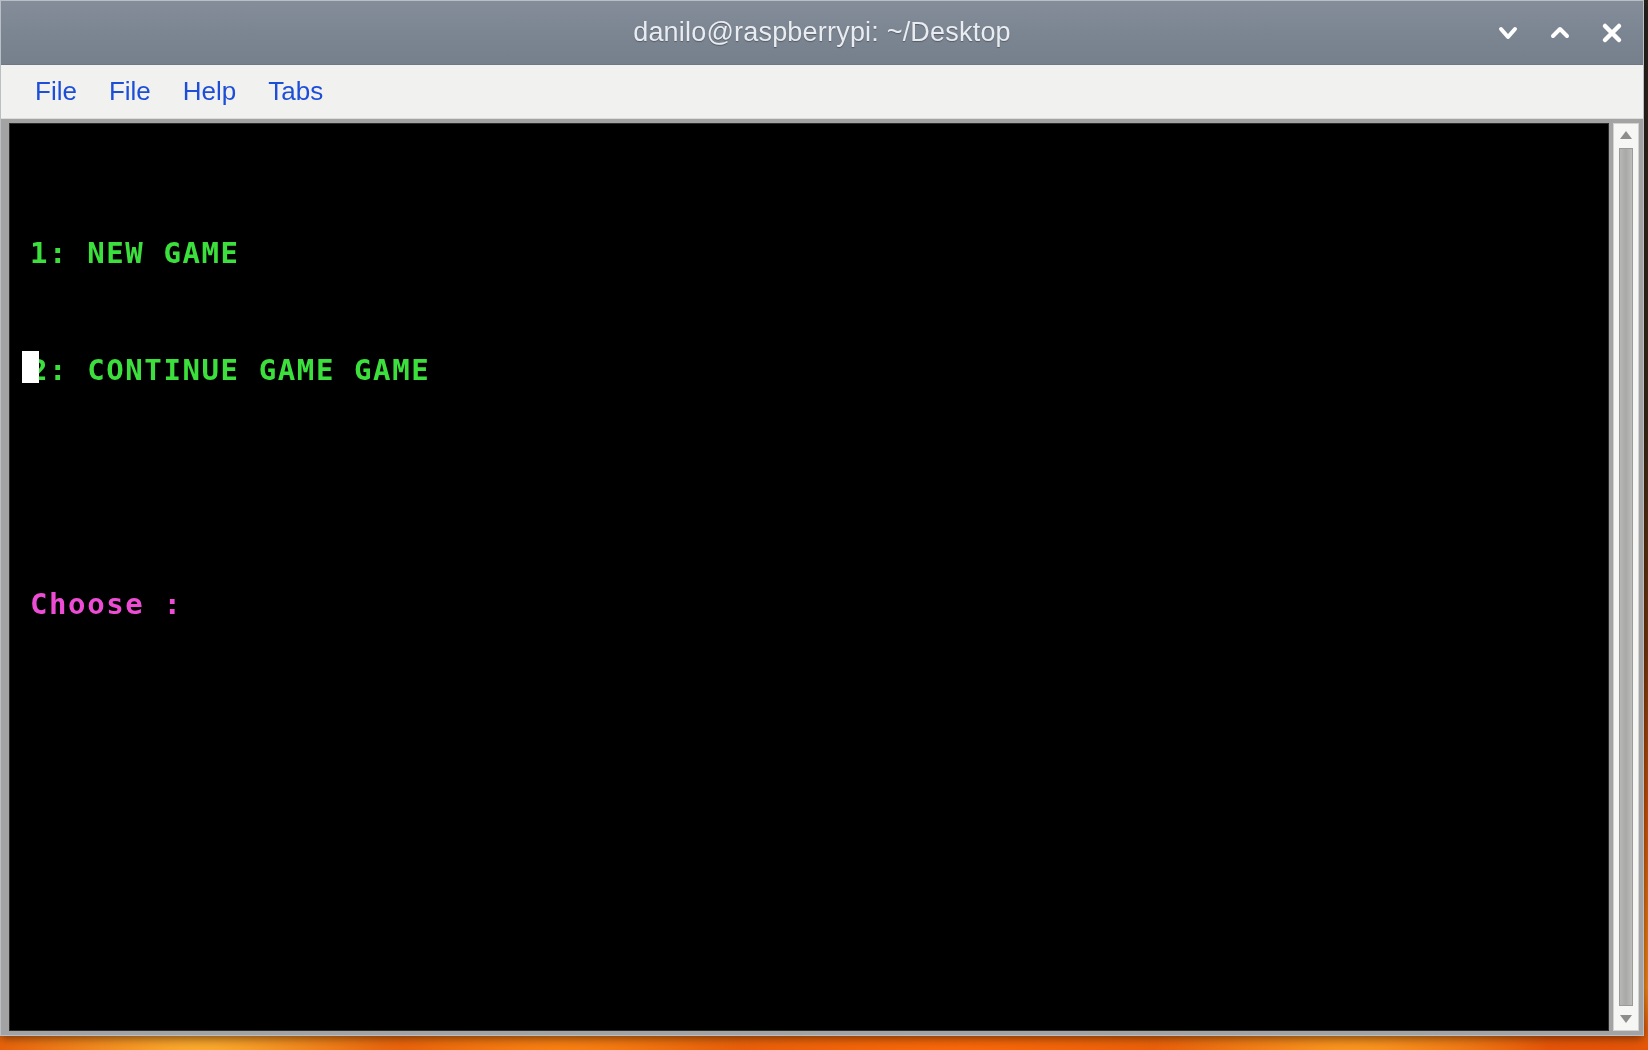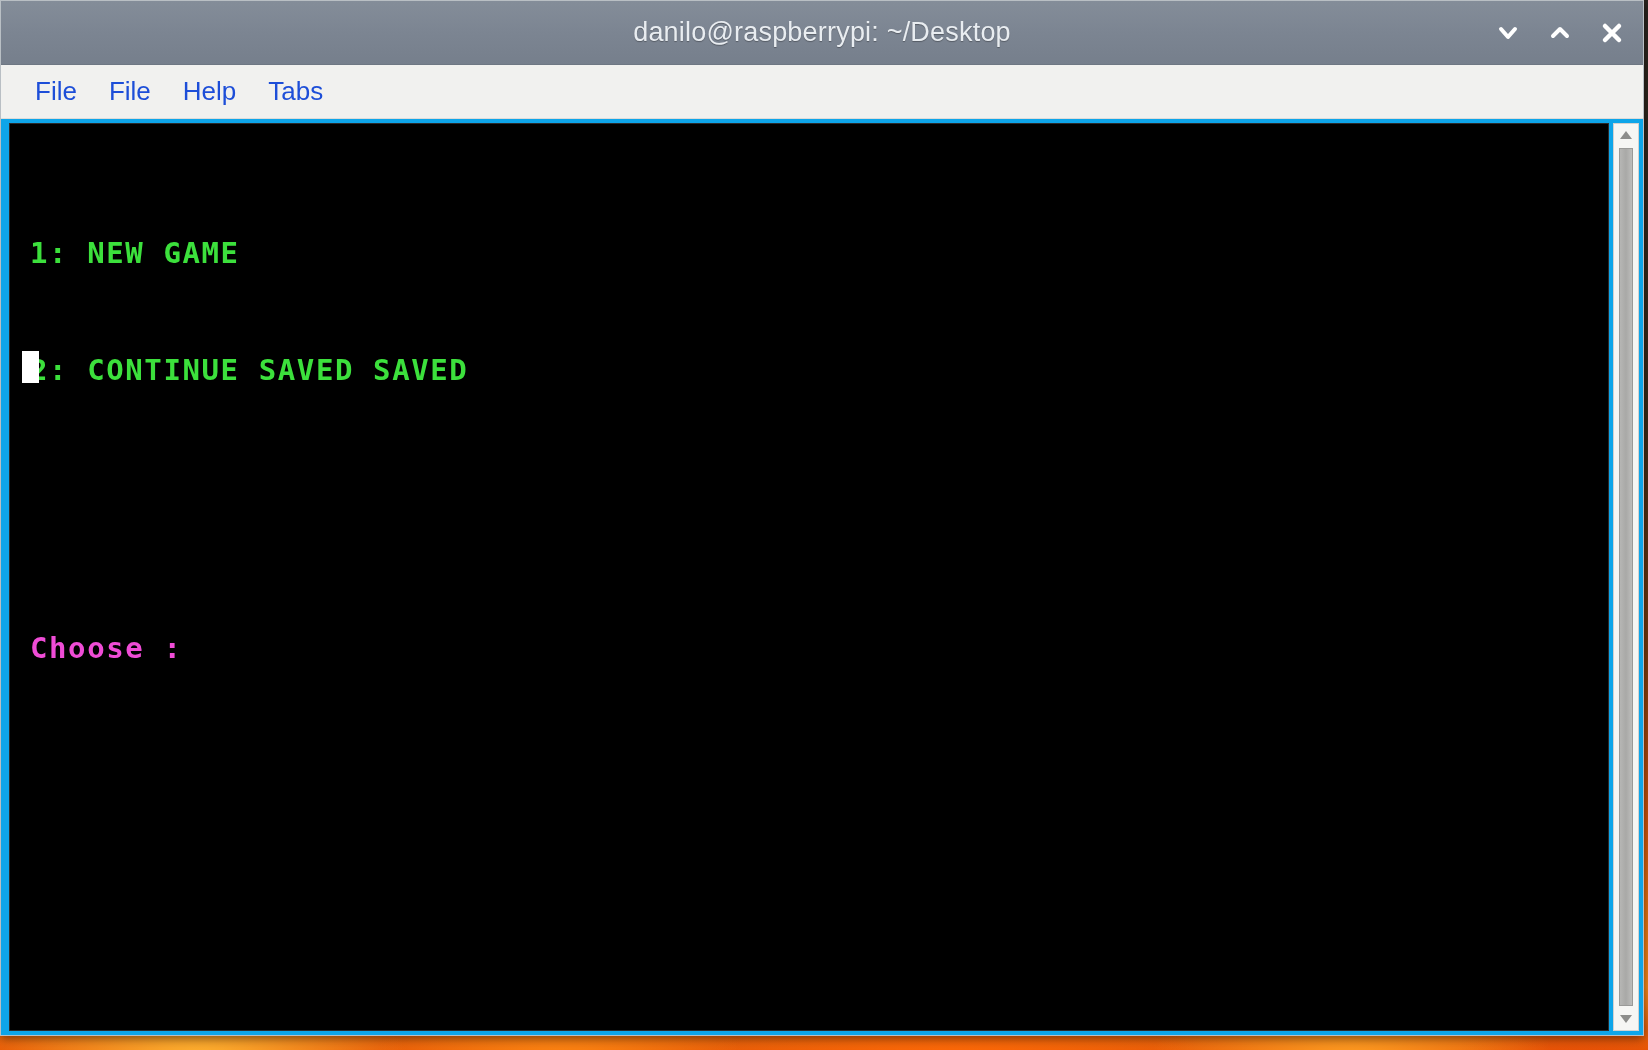--- a/index.html
+++ b/index.html
@@ -113,21 +113,21 @@
     padding: 4px 16px;
     cursor: default;
     white-space: nowrap;
   }
 
   
   #terminal-area {
     flex: 1 1 auto;
     position: relative;
     display: flex;
-    background: #0ea5e9;
+    background: #a3a3a3;
     padding: 4px 4px 4px 8px;
     box-sizing: border-box;
     min-height: 0;
   }
   #terminal-screen {
     flex: 1 1 auto;
     background: #000000;
     position: relative;
     overflow: hidden;
     border: 1px solid #2b2b2b;
@@ -138,21 +138,21 @@
     left: 20px;
     top: 32px;
     font-family: "DejaVu Sans Mono", "Liberation Mono", monospace;
     font-size: 29px;
     line-height: 39px;
     font-weight: bold;
     letter-spacing: 1.6px;
     white-space: pre;
   }
   .t-green   { color: #3ce03c; }
-  .t-magenta { color: #ef4cd6; margin-top: 44px; }
+  .t-magenta { color: #ef4cd6; }
   .t-blank   { color: transparent; }
   #cursor-line {
     position: absolute;
     left: 12px;
     top: 227px;
   }
   #cursor-block {
     display: inline-block;
     width: 17px;
     height: 32px;
@@ -240,21 +240,21 @@
     <div class="menu-item">File</div>
     <div class="menu-item">Help</div>
     <div class="menu-item">Tabs</div>
   </div>
 
   <div id="terminal-area">
 
     <div id="terminal-screen">
       <div id="terminal-text">
         <div class="t-green">1: NEW GAME</div>
-        <div class="t-green">2: CONTINUE SAVED SAVED</div>
+        <div class="t-green">2: CONTINUE GAME GAME</div>
         <div class="t-blank">&nbsp;</div>
         <div class="t-magenta">Choose :</div>
       </div>
       <div id="cursor-line">
         <span id="cursor-block"></span>
       </div>
     </div>
 
     <div id="scrollbar">
       <div class="sb-arrow">

